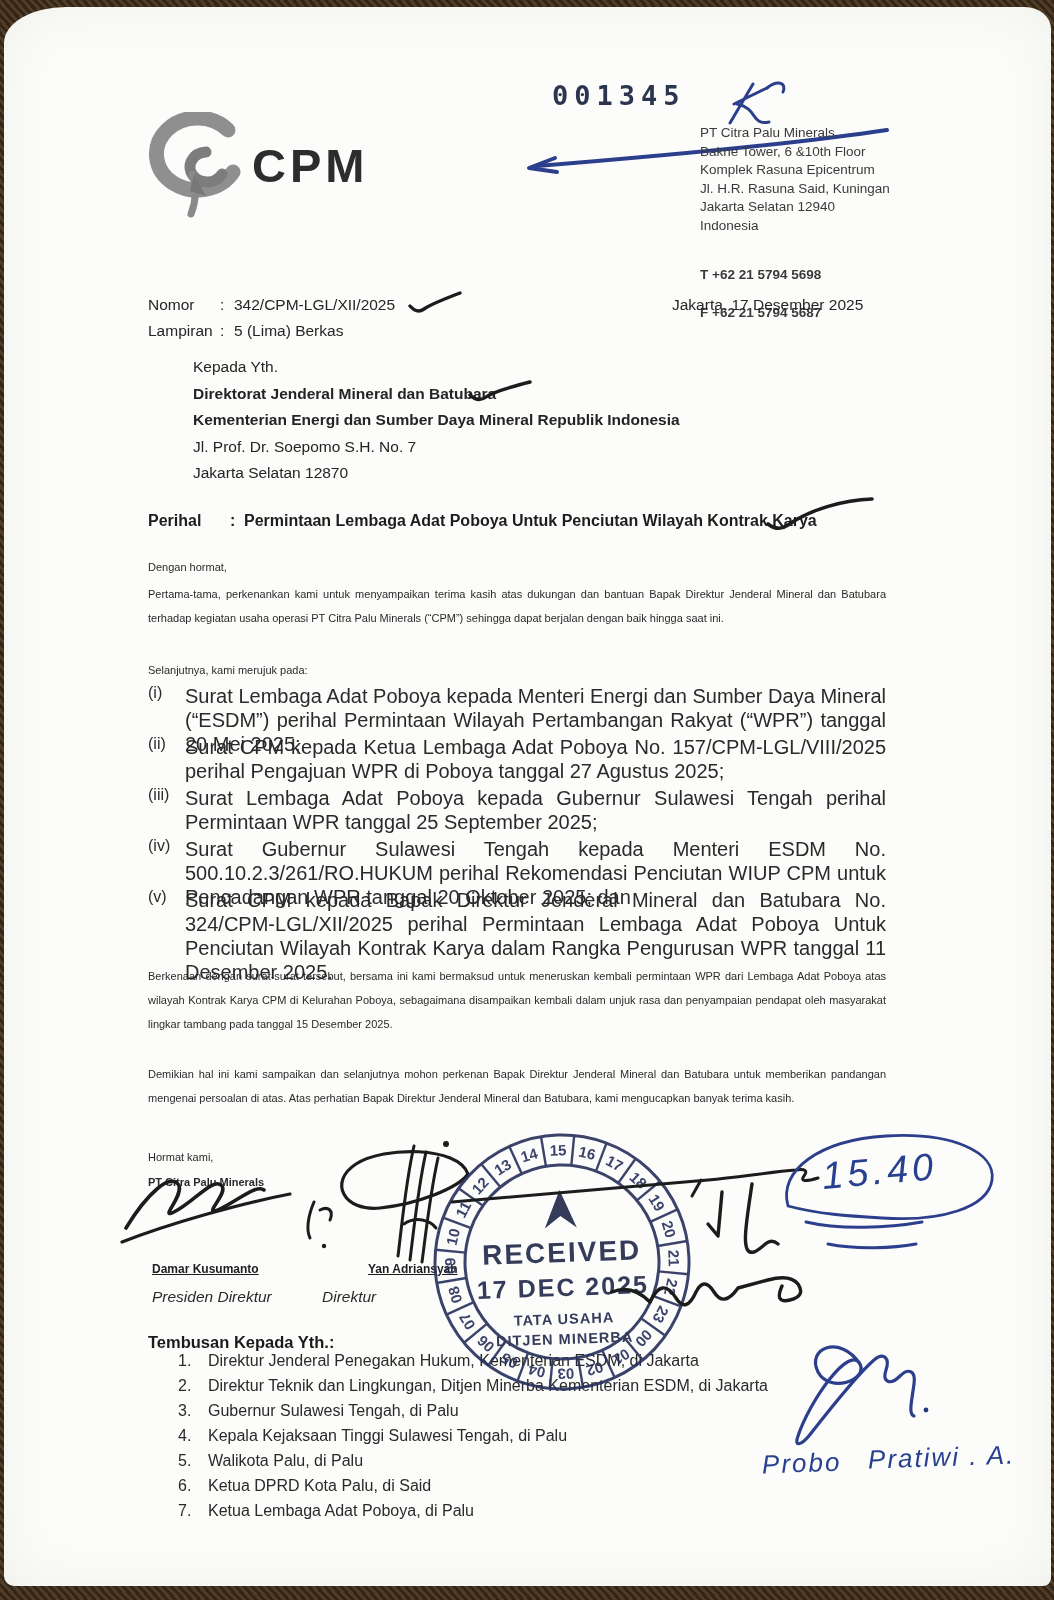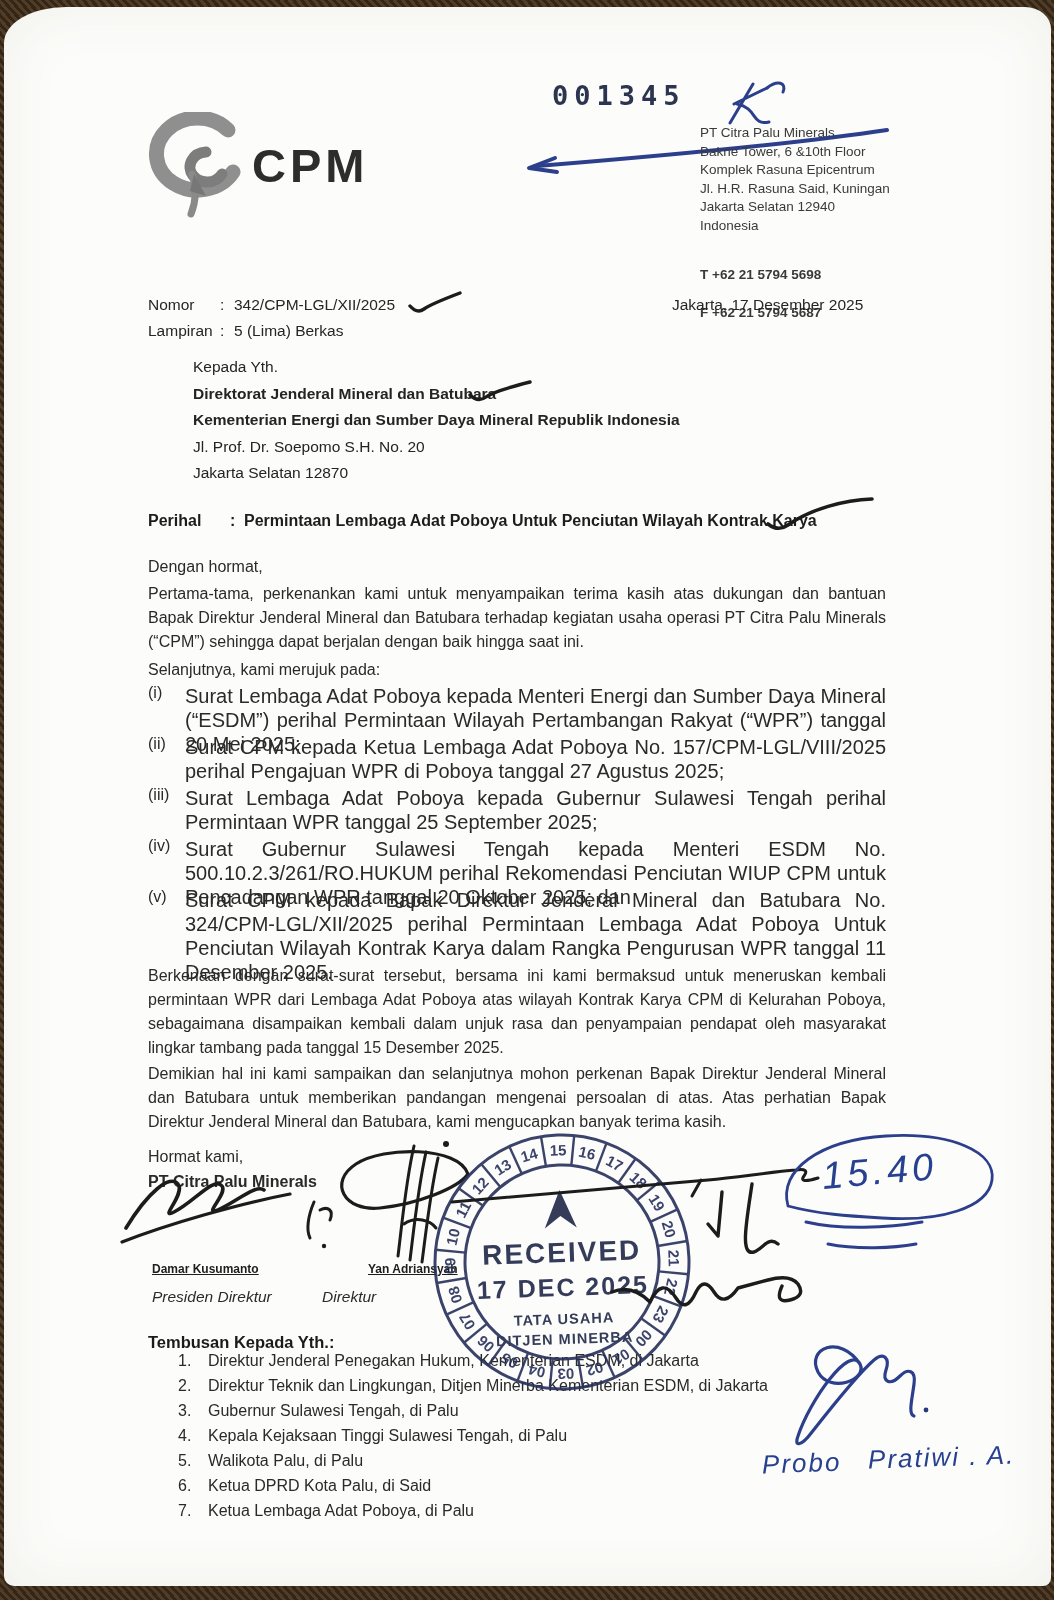--- a/index.html
+++ b/index.html
@@ -21,21 +21,21 @@
     letter-spacing:6px;color:#2b3550;}
   
   .meta{font-size:15.5px;color:#262626;}
   .meta .lbl{display:inline-block;width:72px;}
   .meta .cln{display:inline-block;width:14px;}
   .kepada{font-size:15.5px;line-height:26.5px;color:#242424;}
   .kepada .sb{font-weight:600;}
   .perihal{font-size:16px;font-weight:700;color:#1d1d1d;}
   .perihal .lbl{display:inline-block;width:82px;}
   
-  .body-p{width:738px;font-size:16px;line-height:24px;color:#2a2a2a;}
+  .body-p{width:738px;font-size:11px;line-height:24px;color:#2a2a2a;}
   .ref-row{width:738px;}
   .ref-num{position:absolute;left:0;top:0;font-size:16px;color:#2a2a2a;}
   .ref-text{display:block;margin-left:37px;font-size:20px;line-height:24px;color:#2a2a2a;text-align:justify;}
   .sig-name{font-size:12px;font-weight:700;color:#1e1e1e;text-decoration:underline;}
   .sig-title{font-size:15.5px;font-style:italic;color:#2a2a2a;}
   .temb-title{font-size:16.5px;font-weight:700;color:#1b1b1b;margin-top:7px;}
   .temb-row{font-size:16px;color:#2a2a2a;}
   .temb-num{position:absolute;left:0;top:0;}
   .temb-text{display:block;margin-left:30px;}
   
@@ -96,21 +96,21 @@
     <path class="ink-black" stroke-width="3.4" d="M2,16 Q9,24 16,19 T52,3"></path>
   </svg>
   <div class="abs meta" style="left:148px;top:322px;">
     <span class="lbl">Lampiran</span><span class="cln">:</span><span>5 (Lima) Berkas</span>
   </div>
 
   <div class="abs kepada" style="left:148px;top:354px;margin-left:45px;">
     <div>Kepada Yth.</div>
     <div class="sb">Direktorat Jenderal Mineral dan Batubara</div>
     <div class="sb">Kementerian Energi dan Sumber Daya Mineral Republik Indonesia</div>
-    <div>Jl. Prof. Dr. Soepomo S.H. No. 20</div>
+    <div>Jl. Prof. Dr. Soepomo S.H. No. 7</div>
     <div>Jakarta Selatan 12870</div>
   </div>
   <svg class="abs" style="left:468px;top:378px;" width="66" height="26" viewBox="0 0 66 26">
     <path class="ink-black" stroke-width="3.4" d="M2,17 Q10,25 18,19 T62,4"></path>
   </svg>
 
   <div class="abs perihal" style="left:148px;top:512px;">
     <span class="lbl">Perihal</span><span class="cln" style="width:14px;display:inline-block;">:</span><span>Permintaan Lembaga Adat Poboya Untuk Penciutan Wilayah Kontrak Karya</span>
   </div>
   <svg class="abs" style="left:766px;top:494px;" width="110" height="40" viewBox="0 0 110 40">

